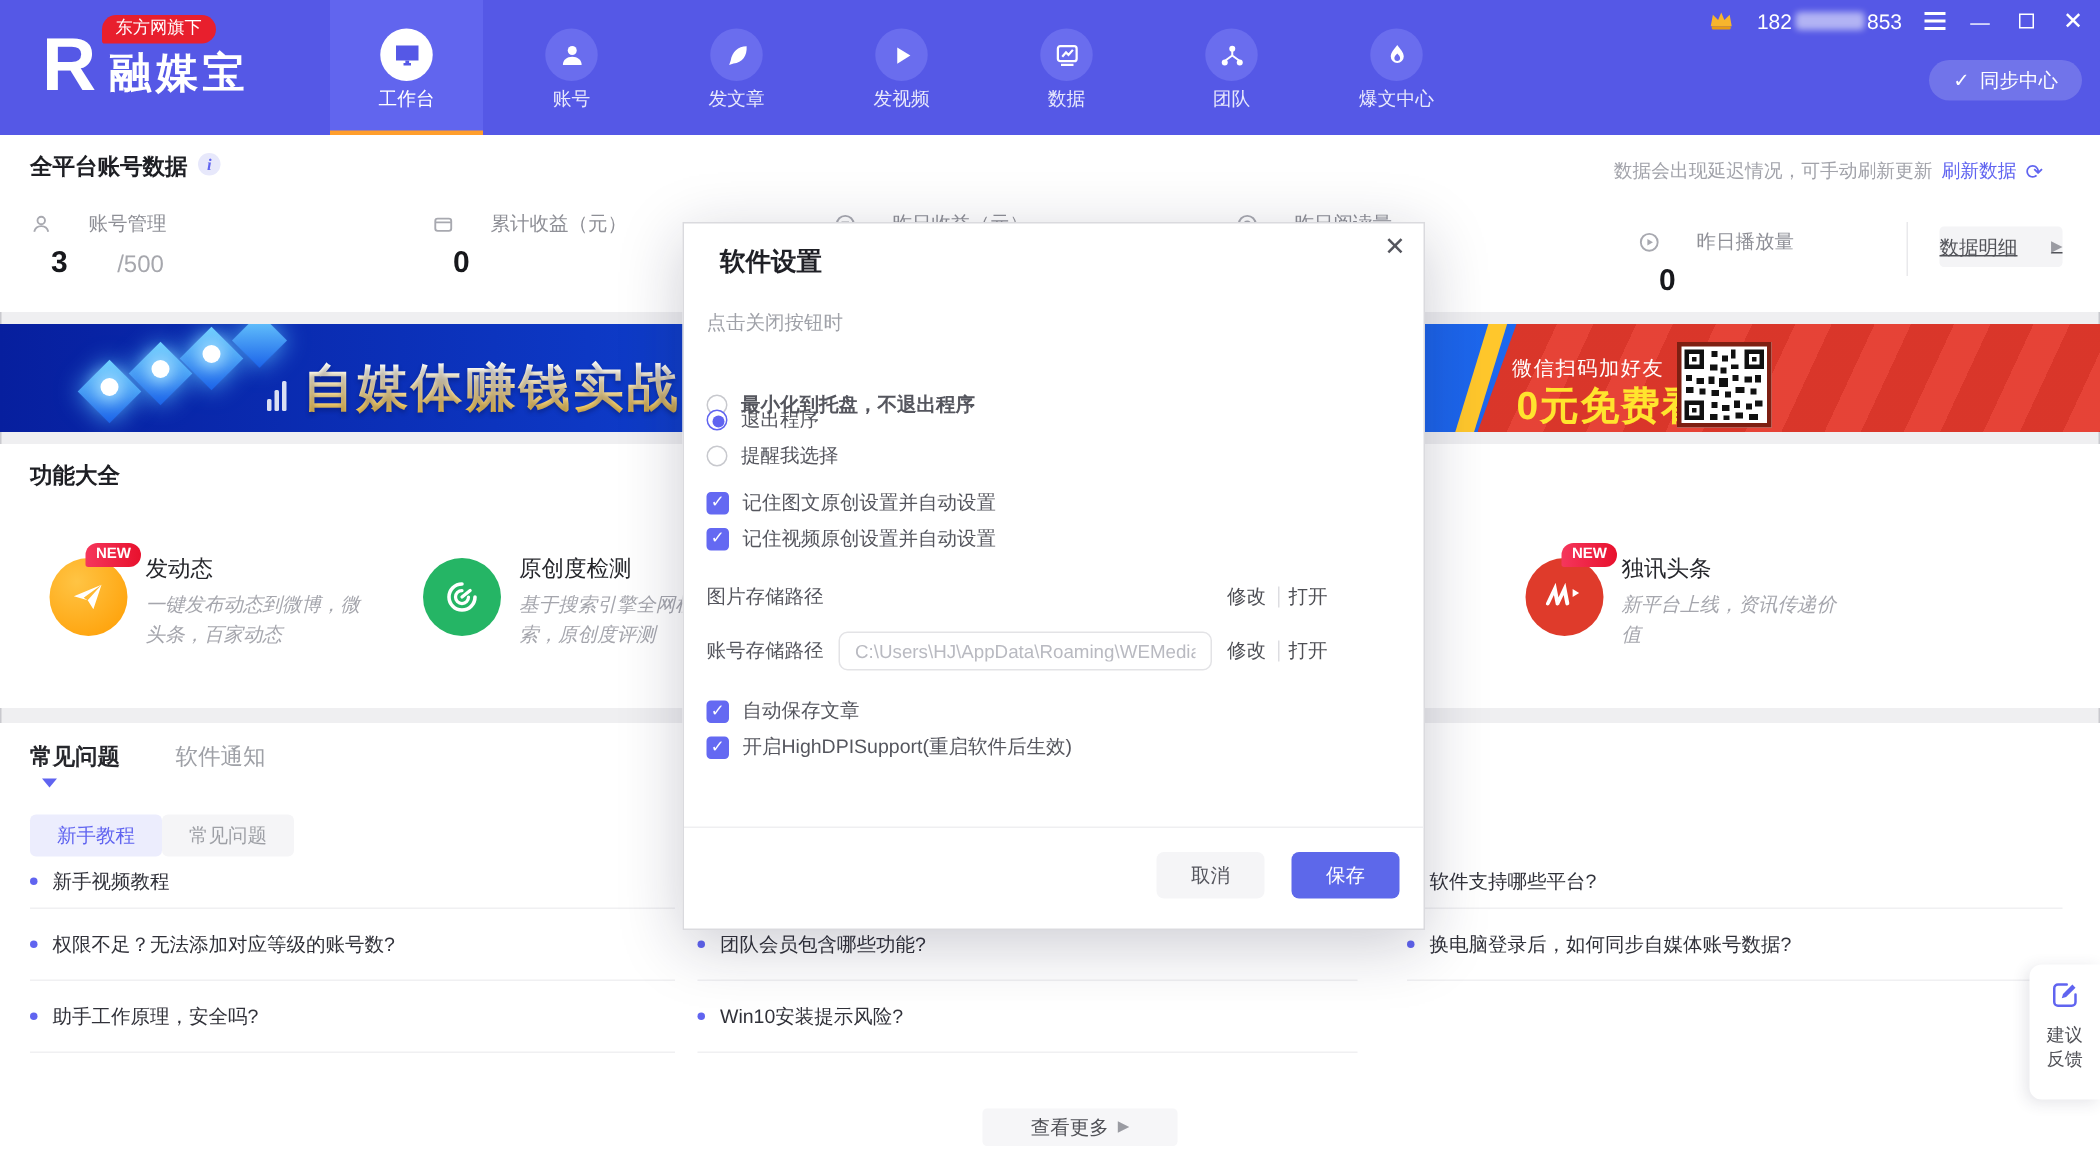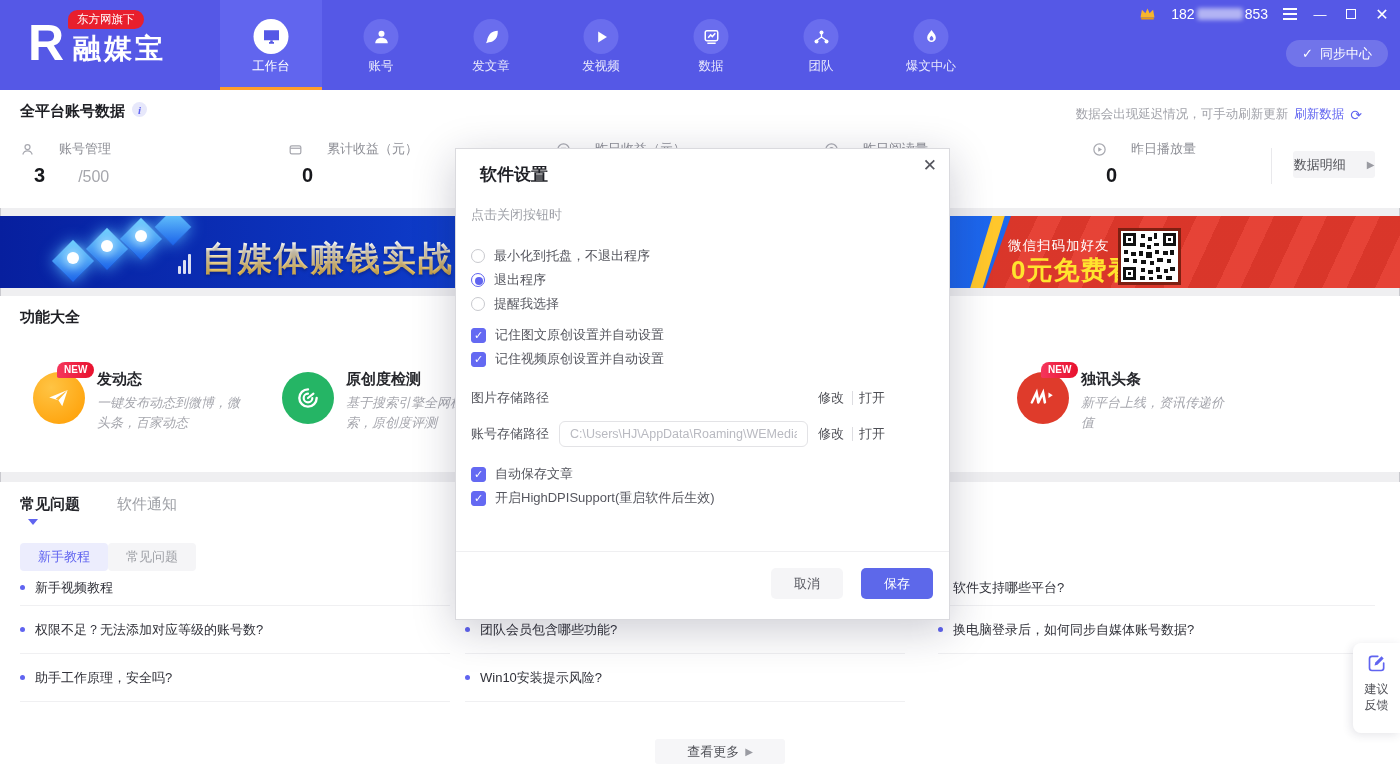--- a/index.html
+++ b/index.html
@@ -33,42 +33,42 @@
   .sec-title{position:absolute;left:20px;top:12px;font-size:15px;font-weight:bold;color:#1E1F24;display:flex;gap:7px;}
   .info-i{width:15px;height:15px;border-radius:50%;background:#E7E8FB;color:#6064F0;font-size:11px;font-style:italic;font-family:"Liberation Serif",serif;display:inline-flex;align-items:center;justify-content:center;font-weight:bold;}
   .refresh-row{position:absolute;right:38px;top:16px;font-size:12.5px;color:#A2A3AA;display:flex;gap:6px;align-items:center;}
   .refresh-link{color:#6064F0;cursor:pointer;}
   .refresh-ic{color:#6064F0;font-size:14px;cursor:pointer;}
   .stat{position:absolute;top:50px;}
   .stat .srow{display:flex;align-items:center;gap:24px;font-size:13px;color:#8E8F96;}
   .stat .sval{margin:6px 0 0 14px;font-size:20px;font-weight:bold;color:#17181C;}
   .stat .sval .suf{font-size:16px;font-weight:normal;color:#A6A7AD;padding-left:33px;}
   .stats-div{position:absolute;left:1271px;top:58px;width:1px;height:36px;background:#E9E9EC;}
-  .detail-btn{position:absolute;left:1293px;top:61px;width:82px;height:27px;background:#F4F4F6;border-radius:3px;font-size:13px;color:#515258;display:flex;align-items:center;justify-content:center;gap:21px;cursor:pointer;}
+  .detail-btn{position:absolute;left:1293px;top:61px;width:82px;height:27px;background:#F4F4F6;border-radius:3px;font-size:13px;color:#515258;display:flex;align-items:center;justify-content:space-between;gap:21px;cursor:pointer;text-decoration:underline;}
   .detail-btn .arr{color:#9A9BA2;font-size:10px;}
 
   
   .banner{position:absolute;left:0;top:216px;width:1400px;height:72px;background:linear-gradient(90deg,#071F9E 0%,#0D38C4 28%,#1857E4 55%,#1E6BEF 75%,#1E6BEF 100%);overflow:hidden;cursor:pointer;}
   .cube{position:absolute;width:30px;height:30px;background:linear-gradient(135deg,#6FD2FF,#1B62E9);transform:rotate(45deg);box-shadow:0 0 16px rgba(90,190,255,.8);}
   .cube-dot{position:absolute;width:12px;height:12px;border-radius:50%;background:#fff;box-shadow:0 0 10px 4px rgba(160,220,255,.9);}
   .eq{position:absolute;bottom:14px;width:3px;background:rgba(255,255,255,.85);border-radius:1px;}
   .banner-headline{position:absolute;left:202px;top:20px;font-family:"Liberation Serif","DejaVu Serif",serif;font-size:34px;font-weight:bold;letter-spacing:2px;background:linear-gradient(#FFFEF6 20%,#F7C84F 85%);-webkit-background-clip:text;background-clip:text;color:transparent;text-shadow:0 2px 3px rgba(0,0,30,.25);}
   .banner-right{position:absolute;left:985px;right:0;top:0;bottom:0;background:#E5392C;clip-path:polygon(26px 0,100% 0,100% 100%,0 100%);}
   .banner-right::before{content:"";position:absolute;inset:0;background:repeating-linear-gradient(115deg,rgba(255,255,255,.05) 0 22px,rgba(0,0,0,.05) 22px 48px);}
   .banner-slash{position:absolute;left:981px;top:-10px;width:12px;height:95px;background:#FFC72C;transform:rotate(17deg);}
   .qr-caption{position:absolute;left:1008px;top:21px;color:#fff;font-size:13.5px;letter-spacing:1px;}
   .qr-highlight{position:absolute;left:1011px;top:37px;color:#FFE42E;font-size:26px;font-weight:bold;letter-spacing:1px;}
   .qr-box{position:absolute;left:1118px;top:12px;width:63px;height:57px;background:#fff;border:3px solid #7E1F12;}
 
   
   .features{position:absolute;left:0;top:296px;width:1400px;height:176px;background:#fff;}
   .feat-card{position:absolute;top:72px;width:230px;height:70px;cursor:pointer;}
   .fe-icon{position:absolute;left:0;top:4px;width:52px;height:52px;border-radius:50%;display:flex;align-items:center;justify-content:center;}
   .fe-badge{position:absolute;left:24px;top:-6px;height:16px;line-height:16px;padding:0 7px;border-radius:9px 9px 9px 2px;background:linear-gradient(90deg,#F5365C,#E8112D);color:#fff;font-size:10px;font-weight:bold;z-index:2;}
-  .fe-name{position:absolute;left:64px;top:2px;font-size:15px;font-weight:bold;color:#26272C;}
+  .fe-name{position:absolute;left:64px;top:2px;font-size:15px;font-weight:normal;color:#26272C;}
   .fe-desc{position:absolute;left:64px;top:25px;font-size:13px;line-height:20px;color:#A5A6AD;font-style:italic;}
   .ic-orange{background:radial-gradient(circle at 35% 30%,#FFC444,#FF9C00);}
   .ic-green{background:#25B565;}
   .ic-red{background:#DF3B2B;}
 
   
   .faq{position:absolute;left:0;top:482px;width:1400px;height:286px;background:#fff;}
   .faq-tab{position:absolute;top:13px;font-size:15px;cursor:pointer;}
   .faq-tab.active{left:20px;font-weight:bold;color:#26272C;}
   .faq-tab.inactive{left:117px;color:#9EA0A6;}
@@ -263,21 +263,21 @@
       <div class="srow">
         <svg width="15" height="15" viewBox="0 0 24 24">
             <circle cx="12" cy="12" r="9" fill="none" stroke="#A8A9B0" stroke-width="2"></circle>
             <circle cx="12" cy="12" r="3" fill="none" stroke="#A8A9B0" stroke-width="2"></circle>
           </svg>
         <span>昨日阅读量</span>
       </div>
       <div class="sval"><span></span></div>
     </div>
 
-    <div class="stat" style="left:1092px;">
+    <div class="stat" style="left:1092px;margin-top:12px;">
       <div class="srow">
         <svg width="15" height="15" viewBox="0 0 24 24">
             <circle cx="12" cy="12" r="9" fill="none" stroke="#A8A9B0" stroke-width="2"></circle>
             <path d="M10 8.5v7l6-3.5z" fill="#A8A9B0"></path>
           </svg>
         <span>昨日播放量</span>
       </div>
       <div class="sval"><span>0</span></div>
     </div>
 
@@ -454,21 +454,21 @@
       <div>反馈</div>
     </div>
   </div>
 
   <div class="modal">
     <div class="modal-close">✕</div>
     <div class="modal-title">软件设置</div>
 
     <div class="m-label" style="top:57px;">点击关闭按钮时</div>
 
-    <div class="m-row" style="top:95px;">
+    <div class="m-row" style="top:109px;font-weight:bold;">
       <span class="radio" data-checked="false"></span>
       <span class="rlabel">最小化到托盘，不退出程序</span>
     </div>
     <div class="m-row" style="top:119px;">
       <span class="radio" data-checked="true"></span>
       <span class="rlabel">退出程序</span>
     </div>
     <div class="m-row" style="top:143px;">
       <span class="radio" data-checked="false"></span>
       <span class="rlabel">提醒我选择</span>

